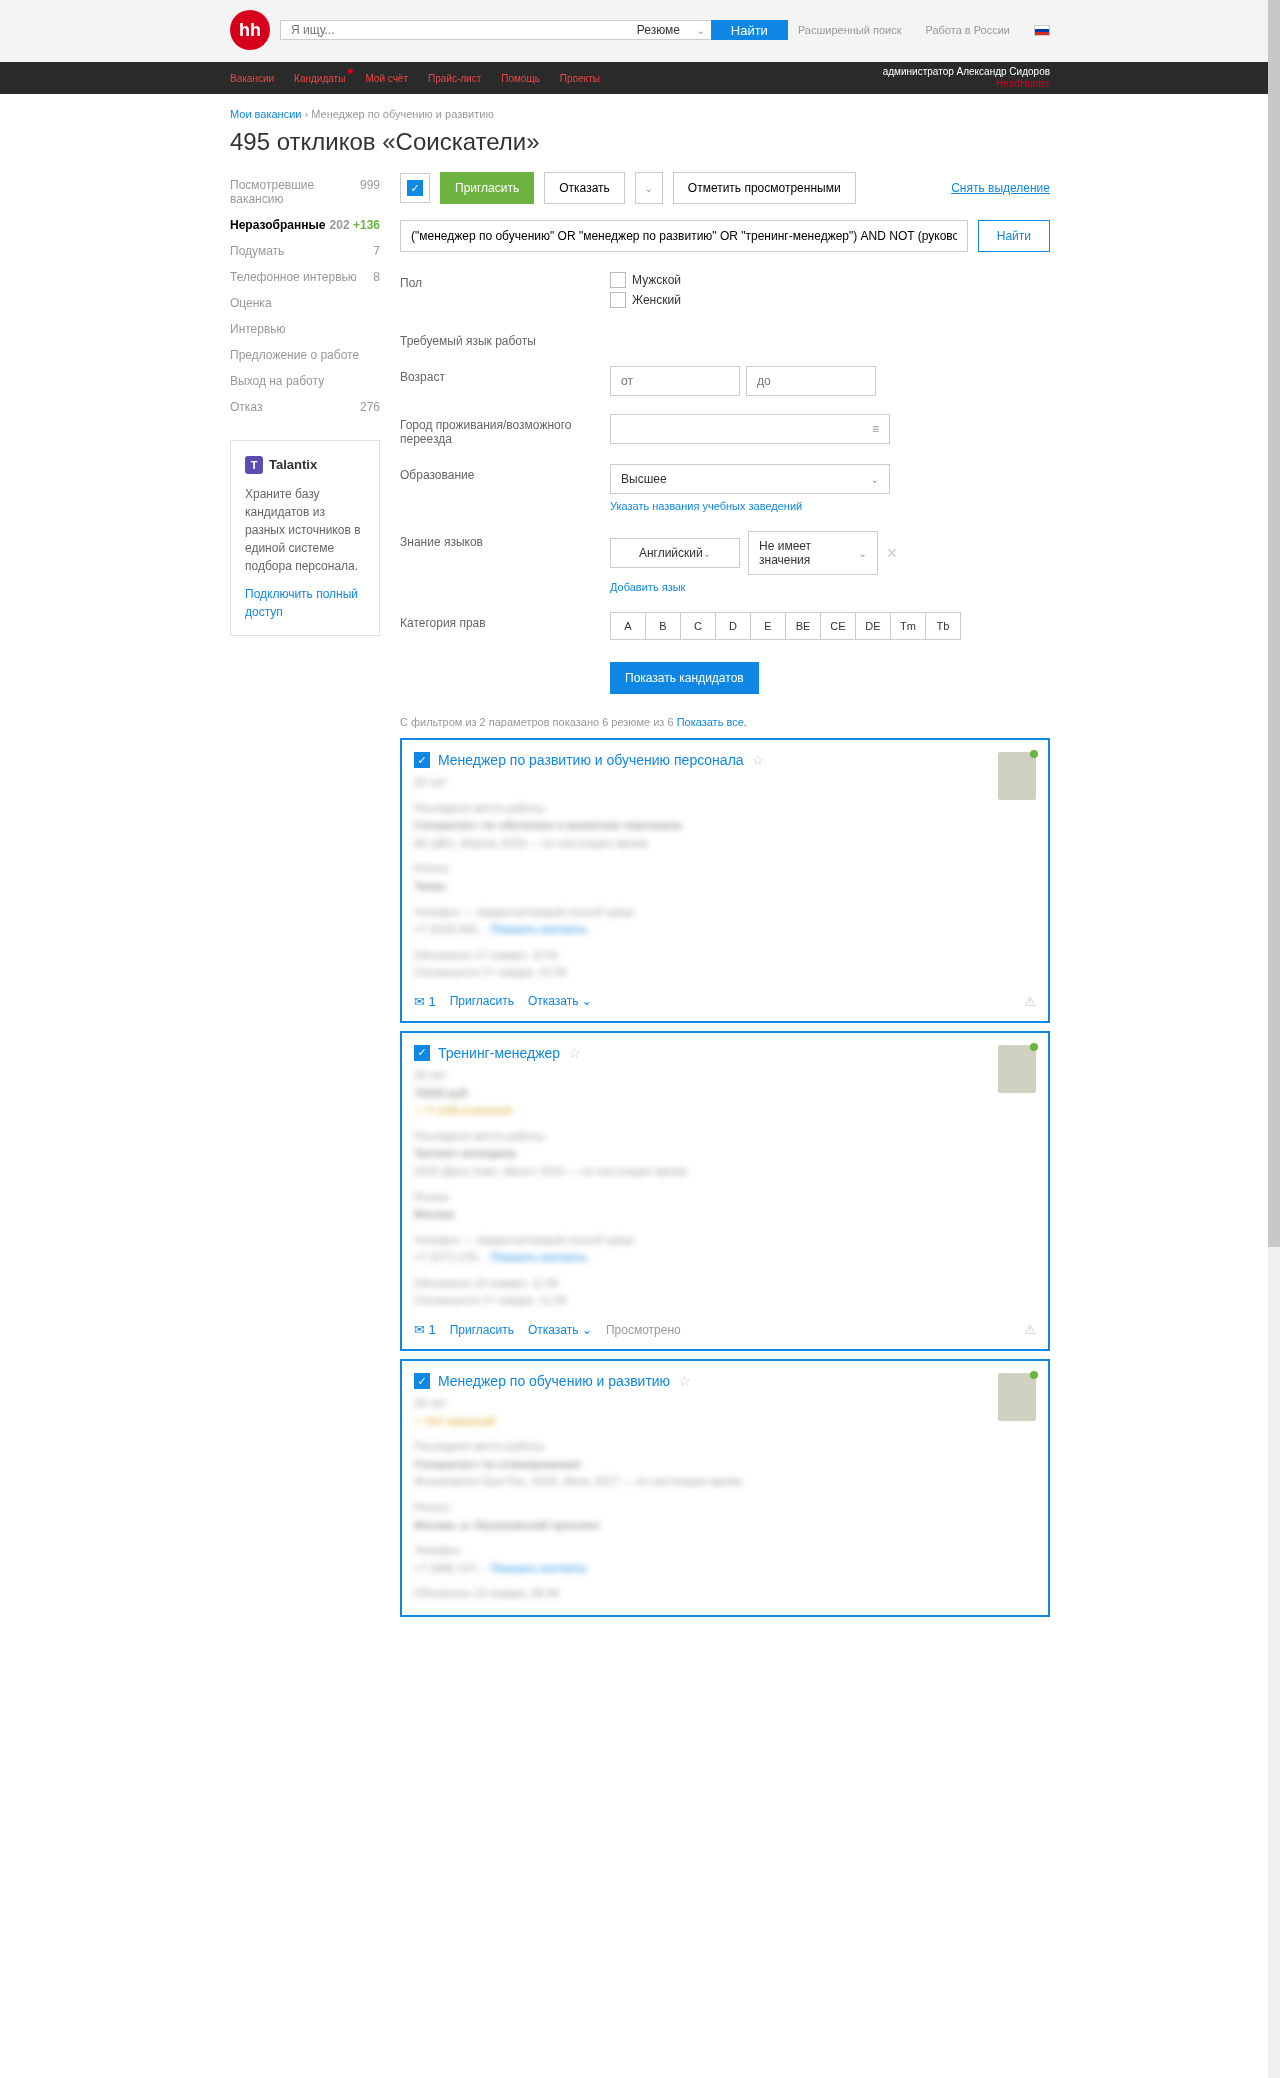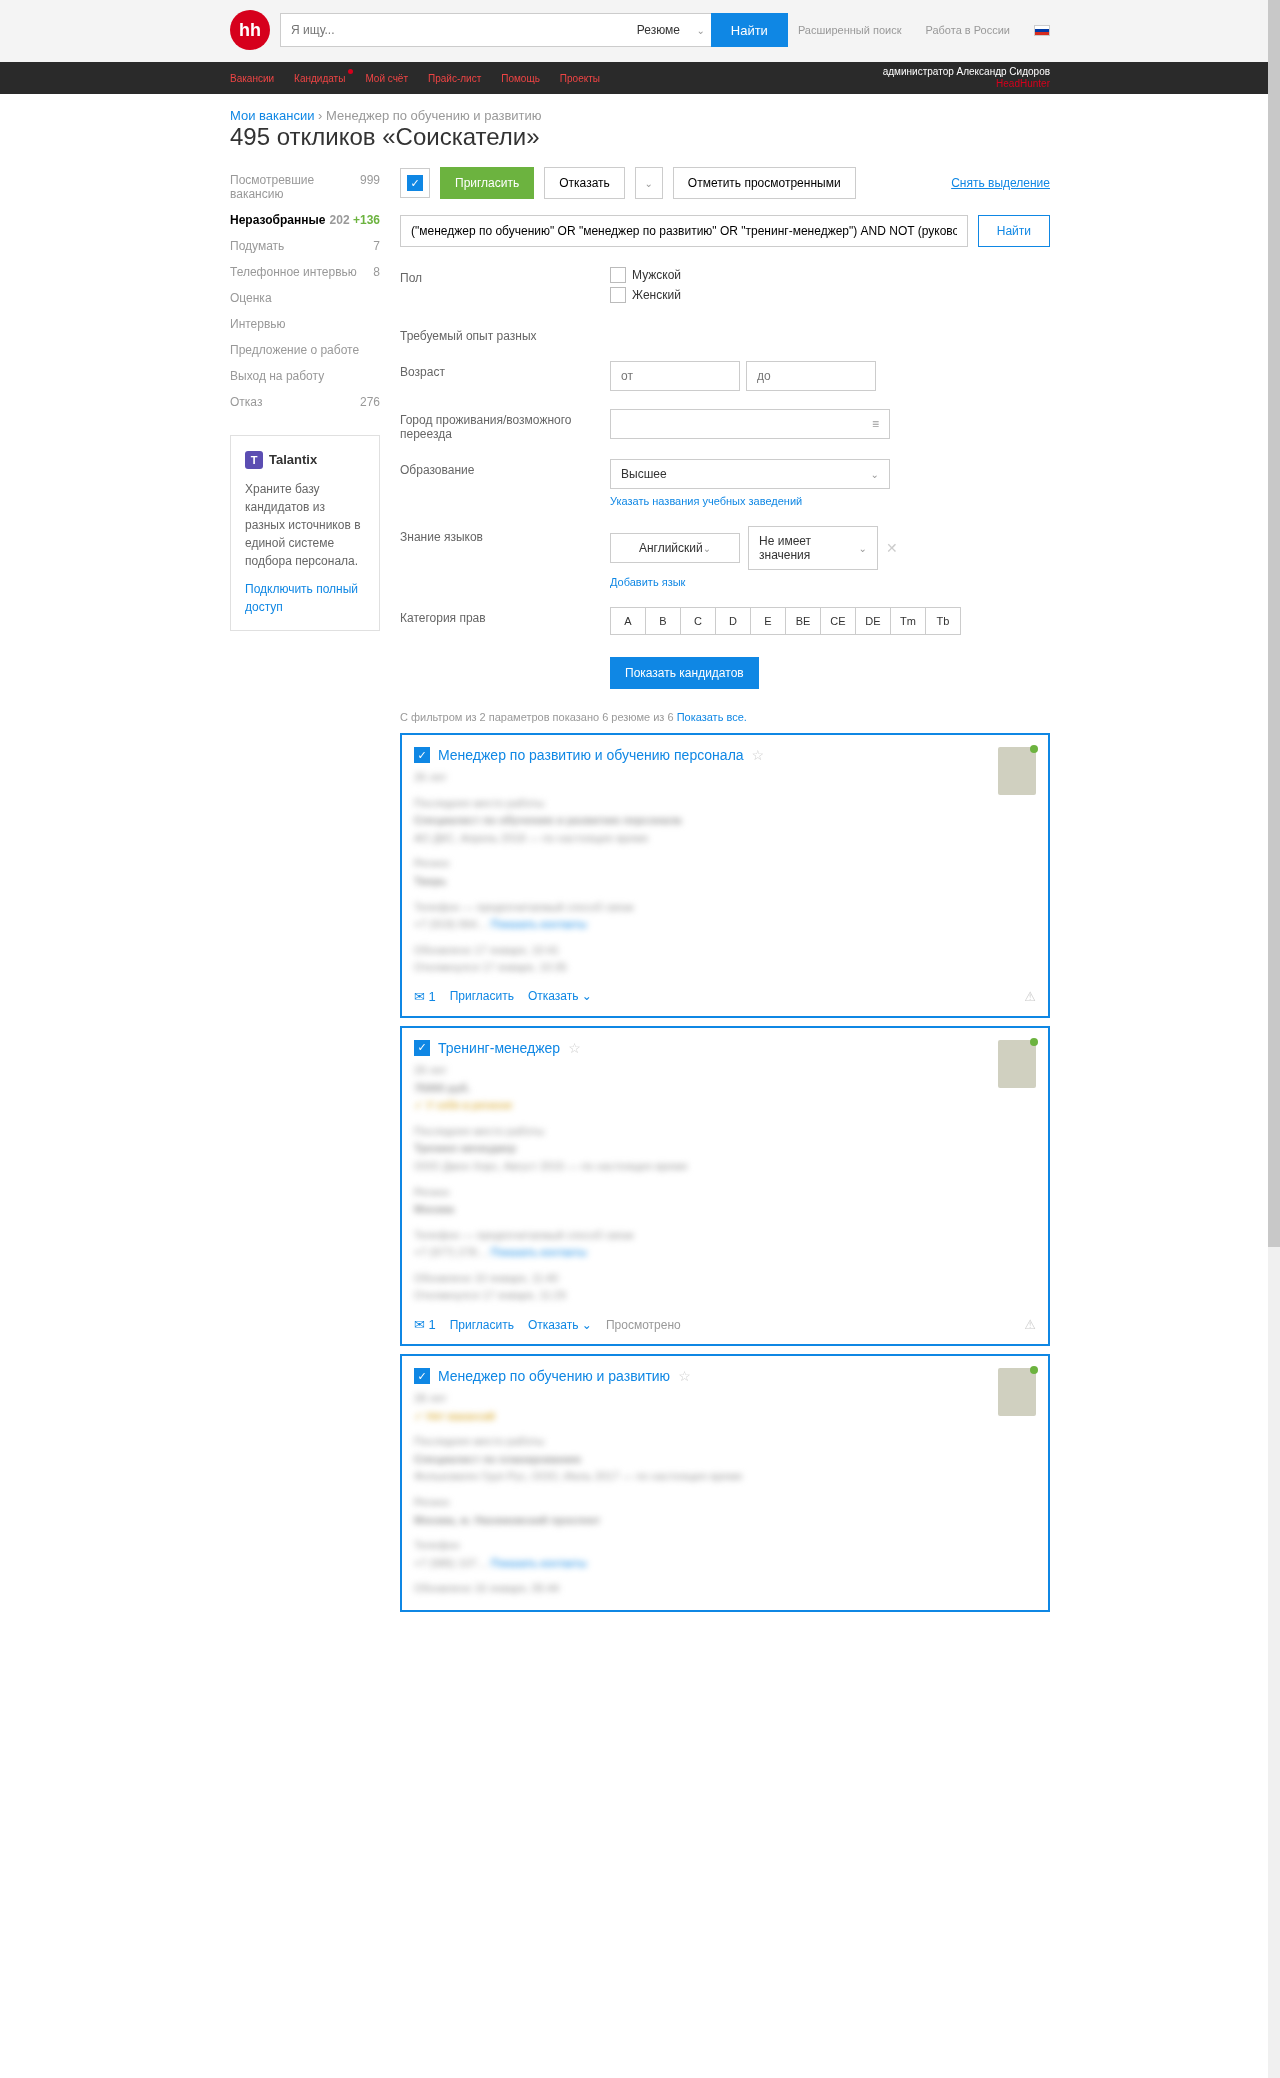--- a/index.html
+++ b/index.html
@@ -1,35 +1,35 @@
 <!DOCTYPE html>
 <html><head>
 <meta charset="utf-8">
 <style>
 * { box-sizing: border-box; margin: 0; padding: 0; }
 body { font-family: Arial, sans-serif; font-size: 13px; color: #333; background: #fff; }
 .topbar { background: #f4f4f4; padding: 10px 0 12px; }
 .topbar-inner { display: flex; align-items: center; gap: 10px; width: 820px; margin: 0 auto; }
 .logo { width: 40px; height: 40px; background: #d6001c; border-radius: 50%; display: flex; align-items: center; justify-content: center; color: #fff; font-weight: bold; font-size: 18px; }
-.search-wrap { flex: 1; display: flex; height: 34px; justify-content: flex-end; }
+.search-wrap { flex: 1; display: flex; height: 20px; justify-content: flex-end; }
 .search-input { flex: 1; border: 1px solid #ccc; border-right: none; padding: 0 10px; font-size: 12px; color: #999; }
 .search-select { width: 80px; border: 1px solid #ccc; border-left: none; border-right: none; padding: 0 6px; font-size: 12px; background: #fff; display: flex; align-items: center; justify-content: space-between; }
 .search-btn { background: #0f87e4; color: #fff; border: none; padding: 0 20px; font-size: 13px; cursor: pointer; }
 .top-links { display: flex; gap: 24px; font-size: 11px; color: #999; align-items: center; }
 .top-links a { color: #999; text-decoration: none; }
 .flag { width: 16px; height: 11px; background: linear-gradient(#fff 33%, #0039a6 33% 66%, #d52b1e 66%); border: 1px solid #ccc; }
 .navbar { background: #2a2a2a; height: 32px; }
 .navbar-inner { width: 820px; margin: 0 auto; display: flex; align-items: center; height: 100%; justify-content: space-between; }
 .nav-left { display: flex; gap: 20px; }
 .nav-left a { color: #ef4444; font-size: 10px; text-decoration: none; position: relative; }
 .nav-badge { position: absolute; top: -4px; right: -8px; width: 5px; height: 5px; background: #d6001c; border-radius: 50%; }
 .nav-right { text-align: right; font-size: 10px; color: #fff; line-height: 1.2; }
 .nav-right .sub { color: #d6001c; }
 .content { width: 820px; margin: 0 auto; padding-top: 14px; }
-.breadcrumb { font-size: 13px; color: #999; }
+.breadcrumb { font-size: 11px; color: #999; margin-bottom: 8px; }
 .breadcrumb a { color: #0f87e4; text-decoration: none; }
 h1 { font-size: 24px; font-weight: normal; margin-bottom: 16px; }
 .cols { display: flex; gap: 20px; }
 .sidebar { width: 150px; flex-shrink: 0; }
 .side-item { display: flex; justify-content: space-between; font-size: 12px; padding: 6px 0; color: #999; cursor: pointer; }
 .side-item.active { font-weight: bold; color: #000; }
 .side-item .cnt { color: #999; }
 .side-item .new { color: #6cb33f; }
 .promo { border: 1px solid #e0e0e0; padding: 14px; margin-top: 20px; font-size: 12px; color: #666; line-height: 1.5; }
 .promo-logo { display: flex; align-items: center; gap: 6px; font-weight: bold; color: #333; margin-bottom: 10px; font-size: 13px; }
@@ -205,21 +205,21 @@
               <span>Мужской</span>
             </div>
           <div class="chk-line">
               <span class="chk"></span>
               <span>Женский</span>
             </div>
         </div>
       </div>
 
       <div class="form-row">
-        <div class="form-label">Требуемый опыт разных</div>
+        <div class="form-label">Требуемый язык работы</div>
       </div>
 
       <div class="form-row">
         <div class="form-label">Возраст</div>
         <div class="form-body" style="display:flex;gap:6px">
           <input class="input-sm" placeholder="от" style="">
           <input class="input-sm" placeholder="до" style="">
         </div>
       </div>
 

